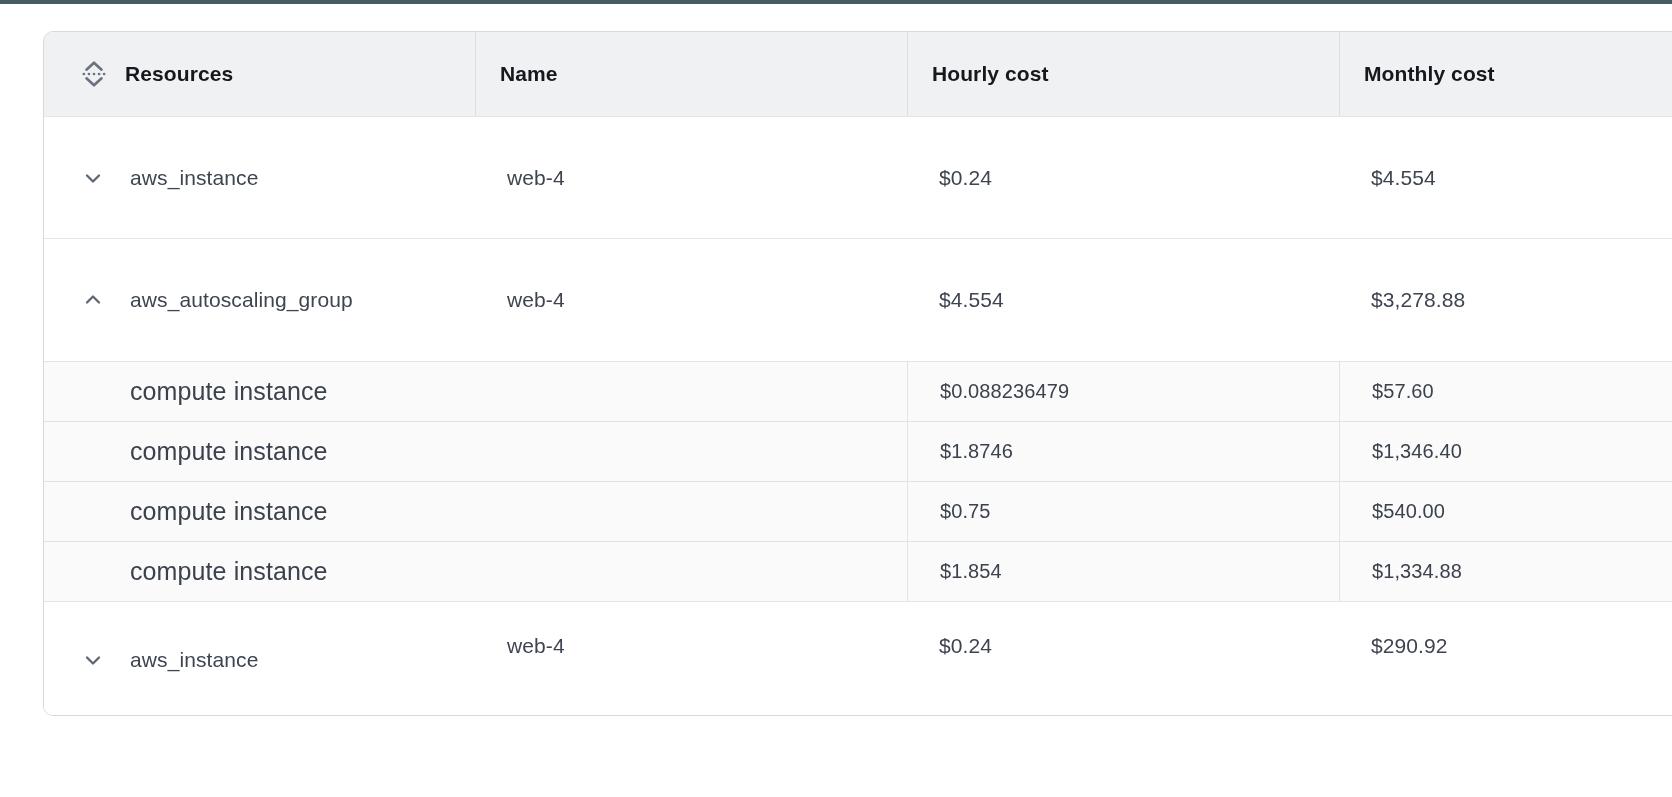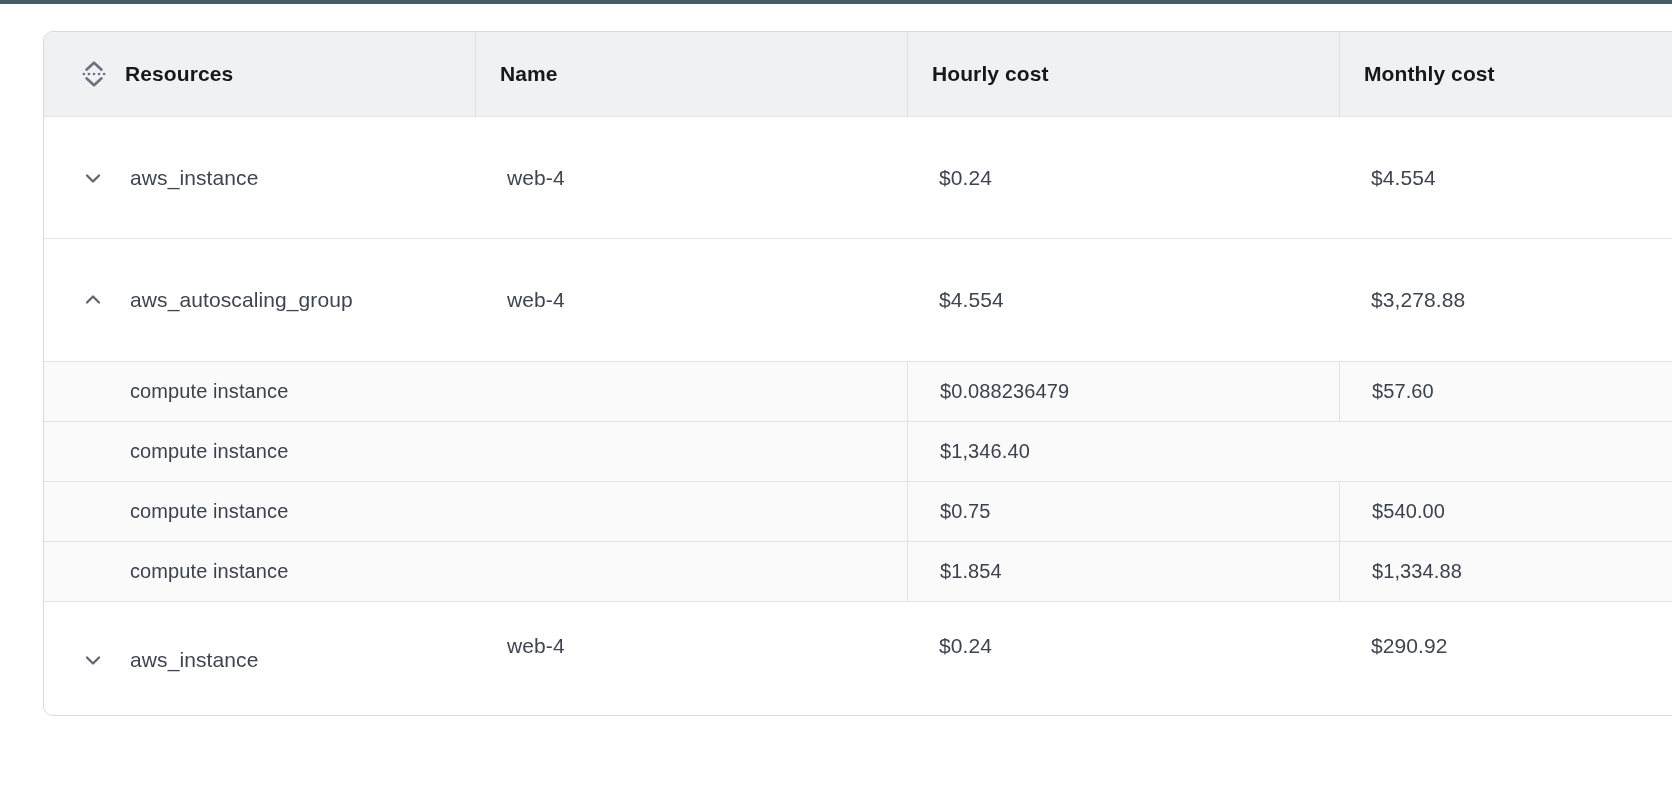--- a/index.html
+++ b/index.html
@@ -81,21 +81,21 @@
   }
   .cell-resource { padding-left: 37px; gap: 25px; }
   .chev {
     width: 24px; height: 24px;
     display: inline-flex;
     align-items: center;
     justify-content: center;
     flex: none;
     cursor: pointer;
   }
-  .row-sub .cell-comp { padding-left: 86px; font-size: 20px; color: #3b424d; }
+  .row-sub .cell-comp { padding-left: 86px; font-size: 25px; color: #3b424d; }
   .row-sub .cell-divided { border-left: 1px solid #e0e2e4; font-size: 20px; color: #3b424d; }
   .row-last .cell-up span { display: inline-block; transform: translateY(-13px); }
   .row-last .cell-resource { transform: translateY(1px); }
   svg { display: block; }
 </style>
 </head>
 <body>
 
 <div class="top-accent"></div>
 
@@ -176,20 +176,23 @@
       </div>
     <div class="cell cell-divided">
         <span>$57.60</span>
       </div>
   </div>
   <div class="row row-sub">
     <div class="cell cell-comp">
         <span>compute instance</span>
       </div>
     <div class="cell cell-divided">
+        <span>$1.8746</span>
+      </div>
+    <div class="cell cell-divided">
         <span>$1,346.40</span>
       </div>
   </div>
   <div class="row row-sub">
     <div class="cell cell-comp">
         <span>compute instance</span>
       </div>
     <div class="cell cell-divided">
         <span>$0.75</span>
       </div>

